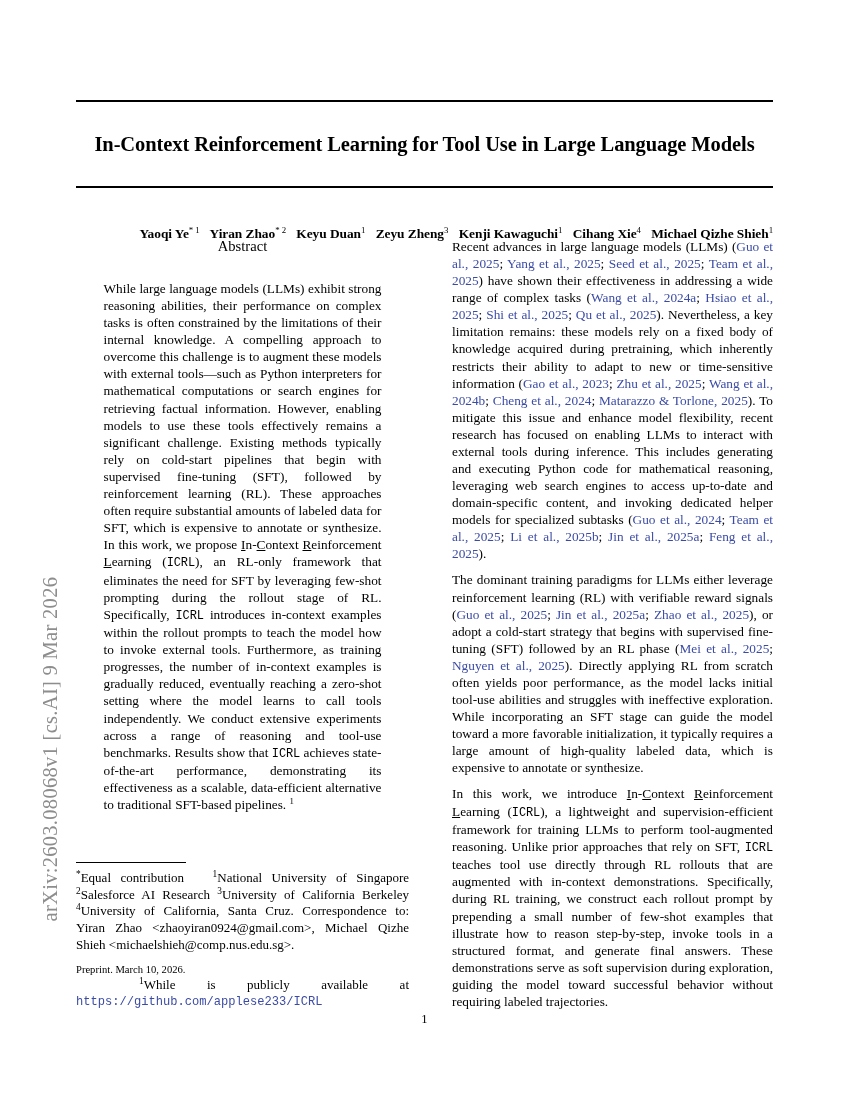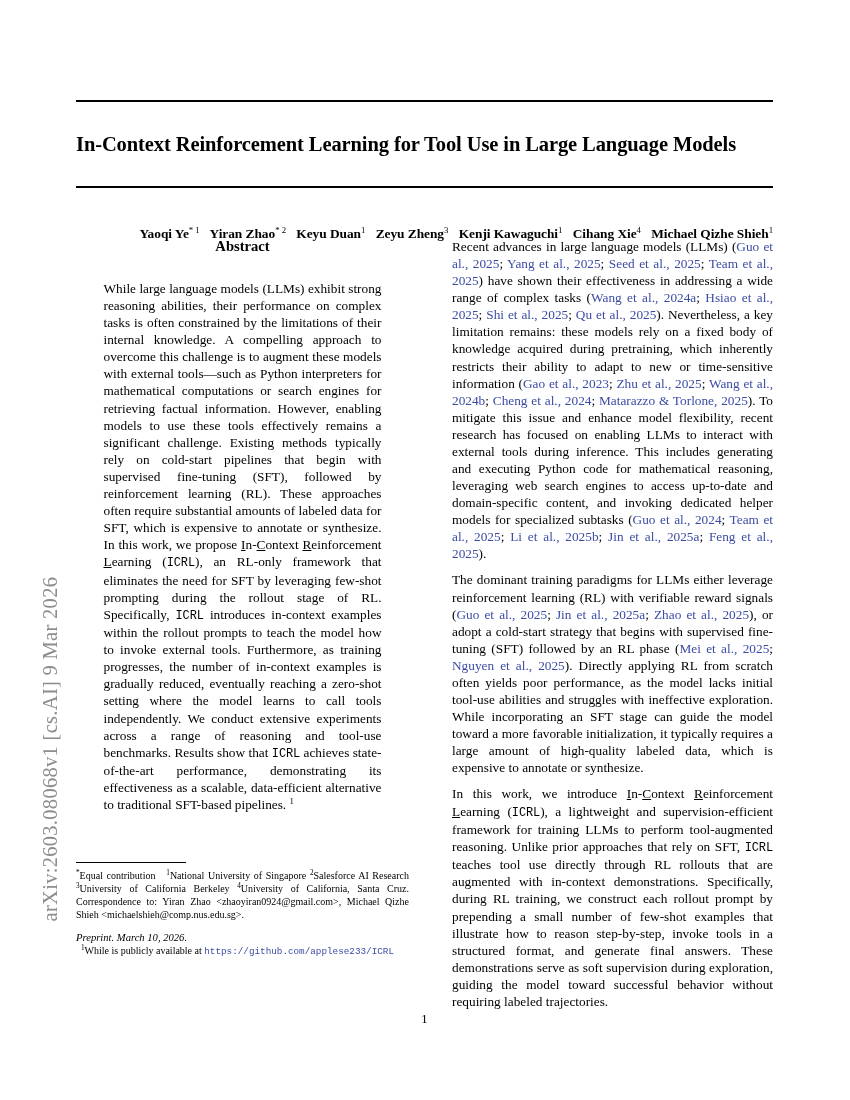--- a/index.html
+++ b/index.html
@@ -52,20 +52,21 @@
     height: 2px;
     background: #000;
     width: 100%;
   }
   #rule-top { margin-top: 100px; }
   #rule-bottom { margin-top: 0px; }
 
   #paper-title {
     font-size: 20.5px;
     font-weight: bold;
+    text-align: center;
     letter-spacing: -0.1px;
     padding: 17px 0 16px 0;
     line-height: 1.15;
   }
 
   #author-line {
     text-align: right;
     font-size: 13.4px;
     font-weight: bold;
     margin-top: 38px;
@@ -86,21 +87,21 @@
   .col {
     position: absolute;
     top: 0;
     width: 333px;
   }
   #col-left  { left: 0; }
   #col-right { left: 364px; }
 
   .section-head {
     font-size: 14.6px;
-    font-weight: bold;
+    font-weight: normal;
     margin: 0 0 12px 0;
   }
   #abstract-head {
     text-align: center;
     margin-bottom: 25px;
   }
 
   .abstract-body {
     width: 278px;
     margin: 0 auto;
@@ -135,29 +136,29 @@
     top: 862px;
     width: 333px;
   }
   #footnote-rule {
     width: 110px;
     height: 1.2px;
     background: #000;
     margin-bottom: 7px;
   }
   .fn {
-    font-size: 10px;
+    font-size: 13px;
     line-height: 1.28;
     text-align: justify;
     text-justify: inter-word;
     margin: 0;
   }
   .fn sup { font-size: 0.72em; }
   .fn-gap { height: 10px; }
-  .fn-italic { font-style: italic; font-size: 10.6px; line-height: 1.28; margin: 0; }
+  .fn-italic { font-size: 10.6px; line-height: 1.28; margin: 0; }
   .fn-code {
     font-family: "Liberation Mono", "DejaVu Sans Mono", monospace;
     font-size: 0.93em;
     color: #3b4ba5;
   }
 
   
   #page-number {
     position: absolute;
     left: 0;

